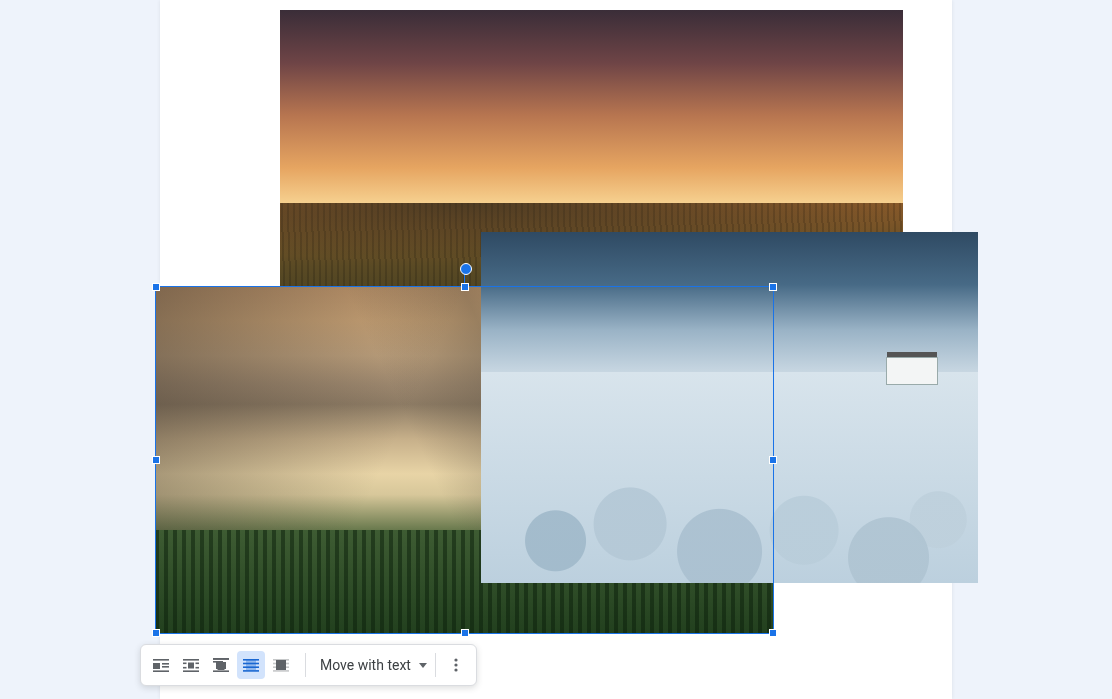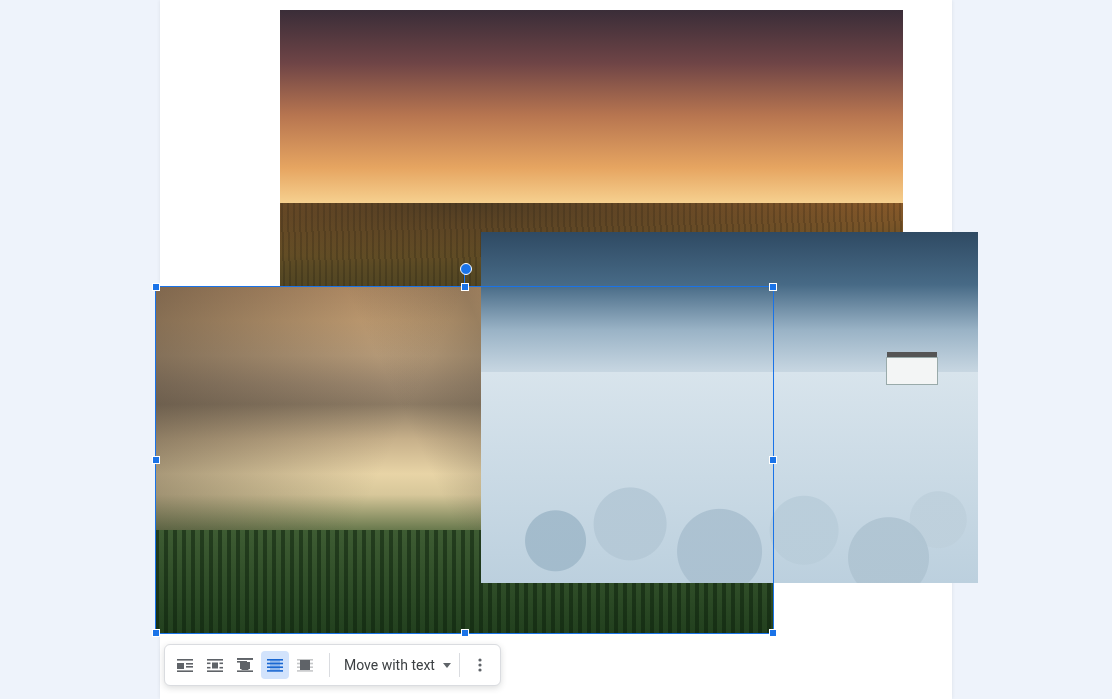--- a/index.html
+++ b/index.html
@@ -136,21 +136,21 @@
     position: absolute;
     left: calc(50% - 0.5px);
     top: -14px;
     width: 1px; height: 14px;
     background: #1a73e8;
   }
 
   
   .toolbar {
     position: absolute;
-    left: 164px;
+    left: 140px;
     top: 644px;
     height: 40px;
     background: #fff;
     border: 1px solid #dadce0;
     border-radius: 6px;
     box-shadow: 0 2px 6px rgba(60,64,67,0.18);
     display: flex;
     align-items: center;
     padding: 0 6px;
   }

